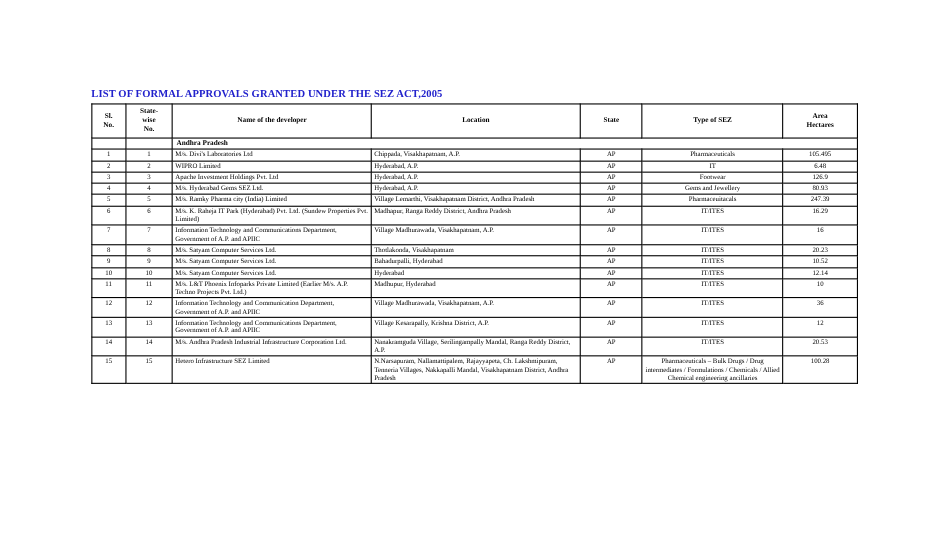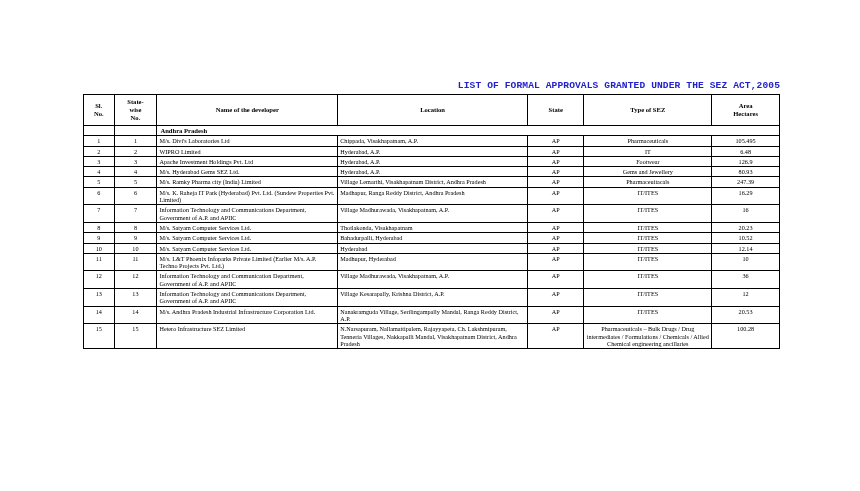--- a/index.html
+++ b/index.html
@@ -19,29 +19,29 @@
     height: 491px;
     background: #ffffff;
   }
   #sheet {
     position: absolute;
     left: 83px;
     top: 80px;
     width: 697px;
   }
   #doc-title {
-    text-align: right;
+    text-align: left;
     color: #2222cc;
     font-weight: bold;
     font-size: 9.6px;
     letter-spacing: 0.1px;
     line-height: 12px;
     padding-bottom: 2px;
     white-space: nowrap;
-    font-family: Liberation Mono, monospace;
+    font-family: Liberation Serif, serif;
   }
   table.sez {
     border-collapse: collapse;
     width: 697px;
     table-layout: fixed;
     border: 1.1px solid #000;
     background: #fff;
   }
   table.sez th, table.sez td {
     border: 0.8px solid #000;

